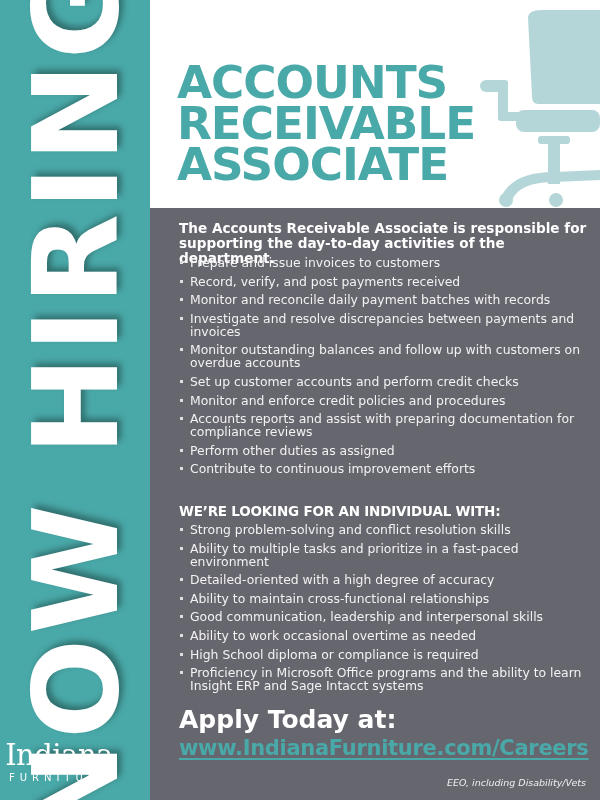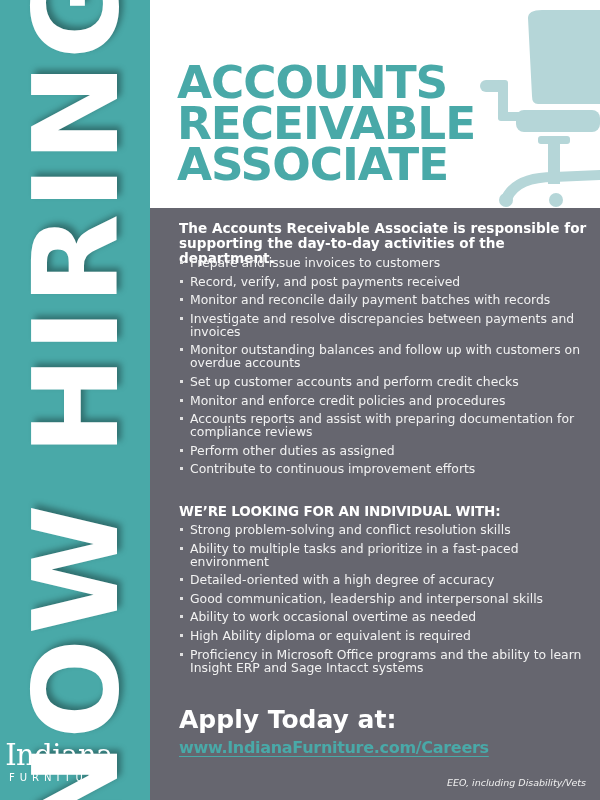--- a/index.html
+++ b/index.html
@@ -62,21 +62,21 @@
     }
     .duties { top: 48px; }
     .req-heading {
       position: absolute; left: 29px; top: 295px; font-weight: bold; font-size: 13.5px; letter-spacing: -0.2px;
     }
     .reqs { top: 315px; }
     .apply {
       position: absolute; left: 29px; top: 498px; font-weight: bold; font-size: 25px; line-height: 28px;
     }
     .url {
-      position: absolute; left: 29px; top: 528px; font-weight: bold; font-size: 16px; line-height: 24px;
+      position: absolute; left: 29px; top: 528px; font-weight: bold; font-size: 21px; line-height: 24px;
       color: #49a9a8; text-decoration: underline; text-underline-offset: 3px; letter-spacing: -0.3px;
     }
     .eeo {
       position: absolute; right: 14px; top: 569px; font-size: 9.5px; color: #f0f0f0; font-style: italic;
     }
   </style>
 </head>
 <body>
 
 <div class="teal-panel">
@@ -127,22 +127,23 @@
     <li>Perform other duties as assigned</li>
     <li>Contribute to continuous improvement efforts</li>
   </ul>
 
   <div class="req-heading">WE’RE LOOKING FOR AN INDIVIDUAL WITH:</div>
 
   <ul class="list reqs">
     <li>Strong problem-solving and conflict resolution skills</li>
     <li>Ability to multiple tasks and prioritize in a fast-paced environment</li>
     <li>Detailed-oriented with a high degree of accuracy</li>
+    <li>Ability to maintain cross-functional relationships</li>
     <li>Good communication, leadership and interpersonal skills</li>
     <li>Ability to work occasional overtime as needed</li>
-    <li>High Ability diploma or equivalent is required</li>
+    <li>High School diploma or compliance is required</li>
     <li>Proficiency in Microsoft Office programs and the ability to learn Insight ERP and Sage Intacct systems</li>
   </ul>
 
   <div class="apply">Apply Today at:</div>
   <a class="url">www.IndianaFurniture.com/Careers</a>
   <div class="eeo">EEO, including Disability/Vets</div>
 </div>
 
 </body></html>

